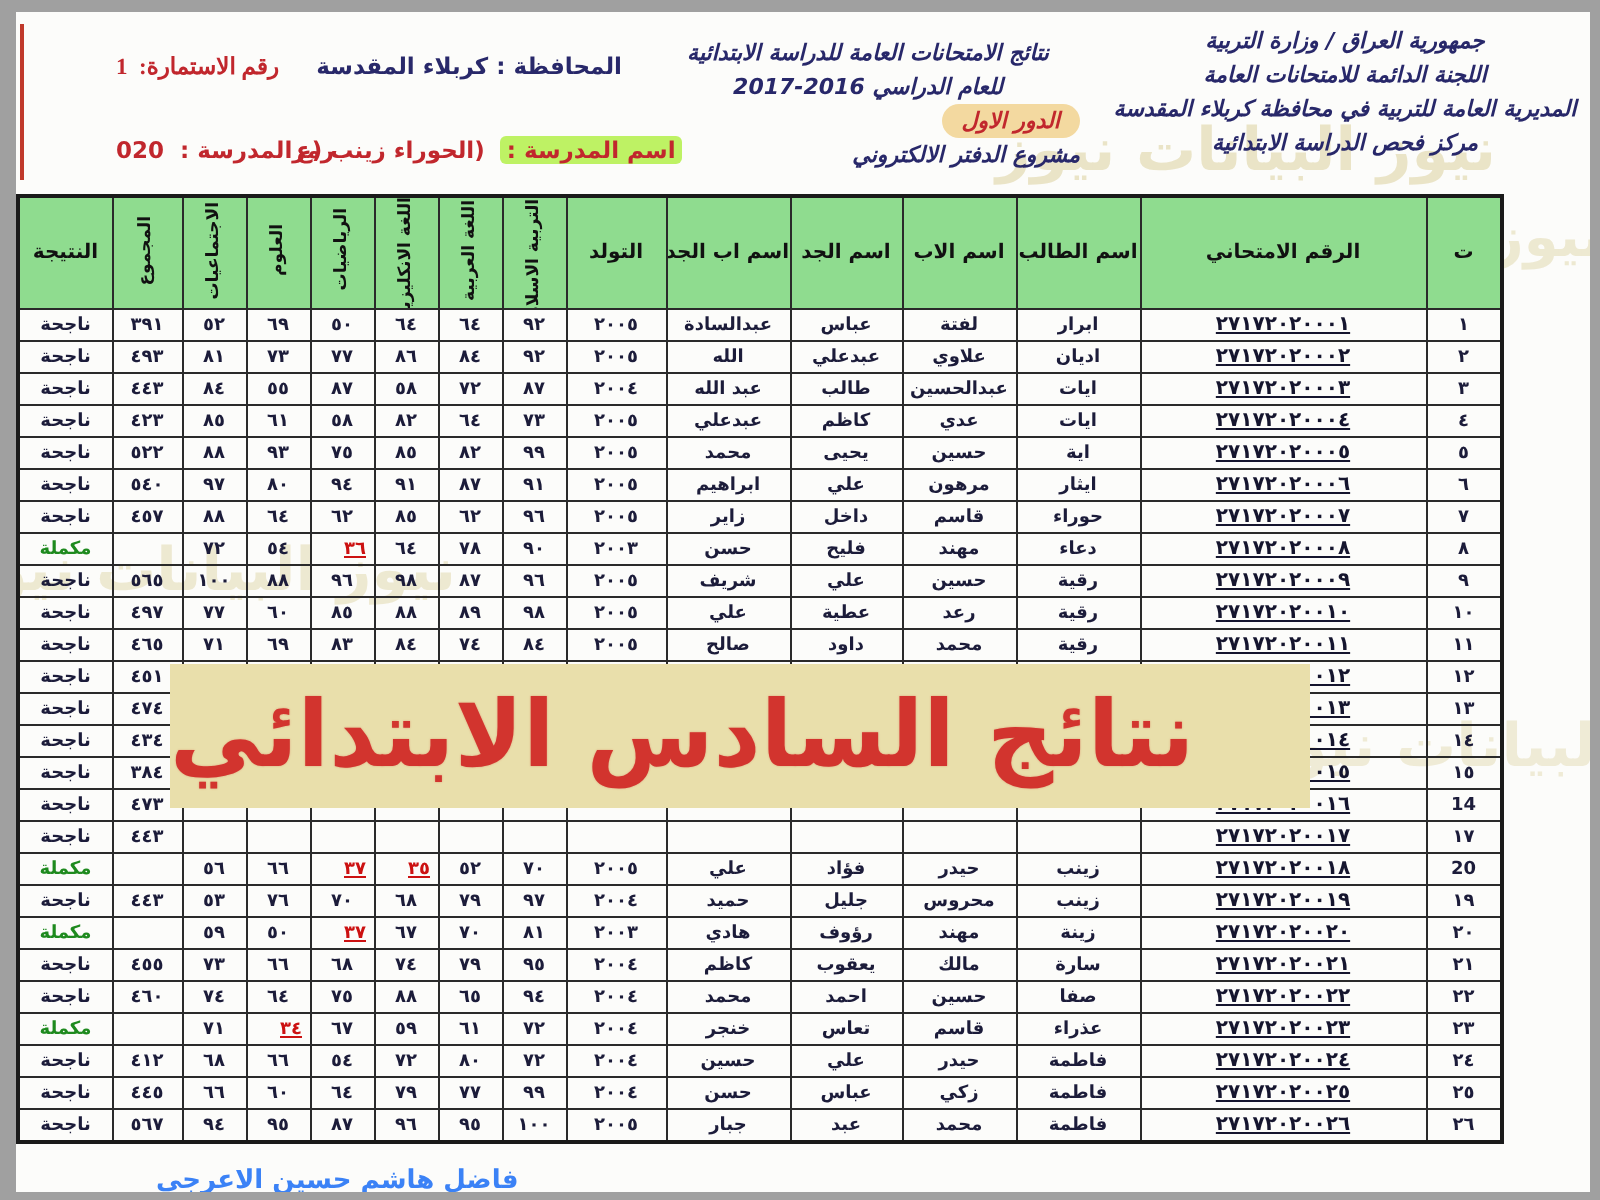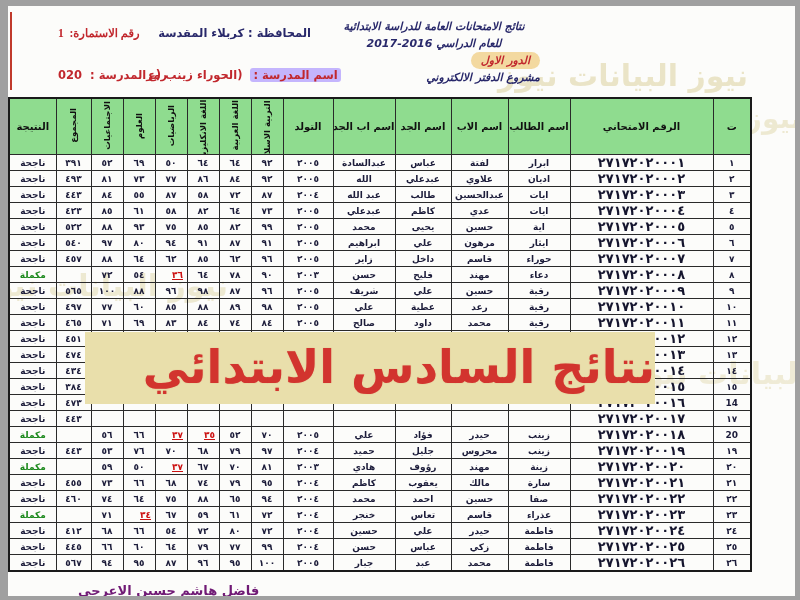--- a/index.html
+++ b/index.html
@@ -14,66 +14,72 @@
   }
   .red-line{position:absolute;left:2px;top:6px;width:2px;height:78px;background:#c0392b;}
 
   
   .hdr{position:absolute;font-weight:bold;color:#28286a;font-size:11px;line-height:17px;direction:rtl;font-style:italic;}
   .hdr-right{left:547px;top:6px;width:235px;text-align:center;}
   .hdr-mid{left:302px;top:12px;width:248px;text-align:center;}
   .hdr-mid .l34{text-align:right;padding-right:18px;}
   .badge{display:inline-block;background:#f3d9a0;color:#c1272d;border-radius:9px;padding:0 10px;font-size:11px;}
   .red-t{color:#c1272d;}
-  .pill{background:#c4b5fd;border-radius:3px;padding:0 3px;}
+  .pill{background:#bef264;border-radius:3px;padding:0 3px;}
   .hl{position:absolute;font-weight:bold;font-size:11.5px;direction:rtl;white-space:nowrap;}
 
   
   .ghost{position:absolute;color:#d9cd96;opacity:.5;font-weight:bold;direction:rtl;white-space:nowrap;pointer-events:none;}
 
   
   table{
     position:absolute;left:0;top:91px;width:742px;
     border-collapse:collapse;table-layout:fixed;direction:rtl;
     border:2px solid #1a1a1a;
   }
   th,td{border:1px solid #2a2a2a;padding:0;overflow:hidden;white-space:nowrap;}
   thead th{background:#8fdc8f;height:55px;font-size:10px;font-weight:bold;color:#111;vertical-align:middle;text-align:center;}
   thead th.vert span{writing-mode:vertical-rl;transform:rotate(180deg);display:inline-block;font-size:8.5px;max-height:52px;line-height:1;}
   tbody td{height:15px;font-size:9px;font-weight:bold;text-align:center;color:#1c1c3a;background:transparent;}
-  td.c-exam{font-size:13px;letter-spacing:1.5px;color:#15152e;}
+  td.c-exam{font-size:10px;letter-spacing:1.5px;color:#15152e;text-decoration:underline;}
   td.c-seq{font-size:9px;}
   .mark-red{color:#cc1111;text-decoration:underline;padding-left:13px;}
   .res-navy{color:#1c1c3a;}
   .res-green{color:#1e8a1e;margin-top:47px;}
 
   
   .banner{
     position:absolute;left:77px;top:326px;width:570px;height:72px;
     background:#e9dfab;color:#d2342e;
-    font-size:46px;font-weight:bold;text-align:right;line-height:70px;
+    font-size:46px;font-weight:bold;text-align:left;line-height:70px;
     direction:rtl;overflow:visible;white-space:nowrap;
     text-shadow:0 0 1px rgba(210,52,46,.4);
   }
 
-  .footer-sig{position:absolute;left:70px;top:577px;font-size:13px;font-weight:bold;color:#701a75;direction:rtl;}
+  .footer-sig{position:absolute;left:70px;top:577px;font-size:13px;font-weight:bold;color:#3b82f6;direction:rtl;}
 </style>
 </head>
 <body>
 
 <div class="page">
 
   <div class="red-line"></div>
 
   <div class="ghost" style="left:490px;top:52px;font-size:30px;">نيوز البيانات نيوز</div>
   <div class="ghost" style="left:560px;top:96px;font-size:28px;opacity:.4;">نيوز البيانات نيوز</div>
   <div class="ghost" style="left:-40px;top:92px;font-size:30px;opacity:.45;">نيوز البيانات نيوز</div>
   <div class="ghost" style="left:-30px;top:262px;font-size:30px;opacity:.4;">نيوز البيانات نيوز</div>
   <div class="ghost" style="left:620px;top:350px;font-size:30px;opacity:.35;">نيوز البيانات نيوز</div>
 
+  <div class="hdr hdr-right">
+    <div>جمهورية العراق / وزارة التربية</div>
+    <div>اللجنة الدائمة للامتحانات العامة</div>
+    <div>المديرية العامة للتربية في محافظة كربلاء المقدسة</div>
+    <div>مركز فحص الدراسة الابتدائية</div>
+  </div>
 
   <div class="hdr hdr-mid">
     <div>نتائج الامتحانات العامة للدراسة الابتدائية</div>
     <div>للعام الدراسي 2016-2017</div>
     <div class="l34"><span class="badge">الدور الاول</span></div>
     <div class="l34">مشروع الدفتر الالكتروني</div>
   </div>
 
   <div class="hl red-t" style="left:50px;top:20px;font-family:Liberation Serif, serif;">
     <span>رقم الاستمارة:</span>&nbsp;

